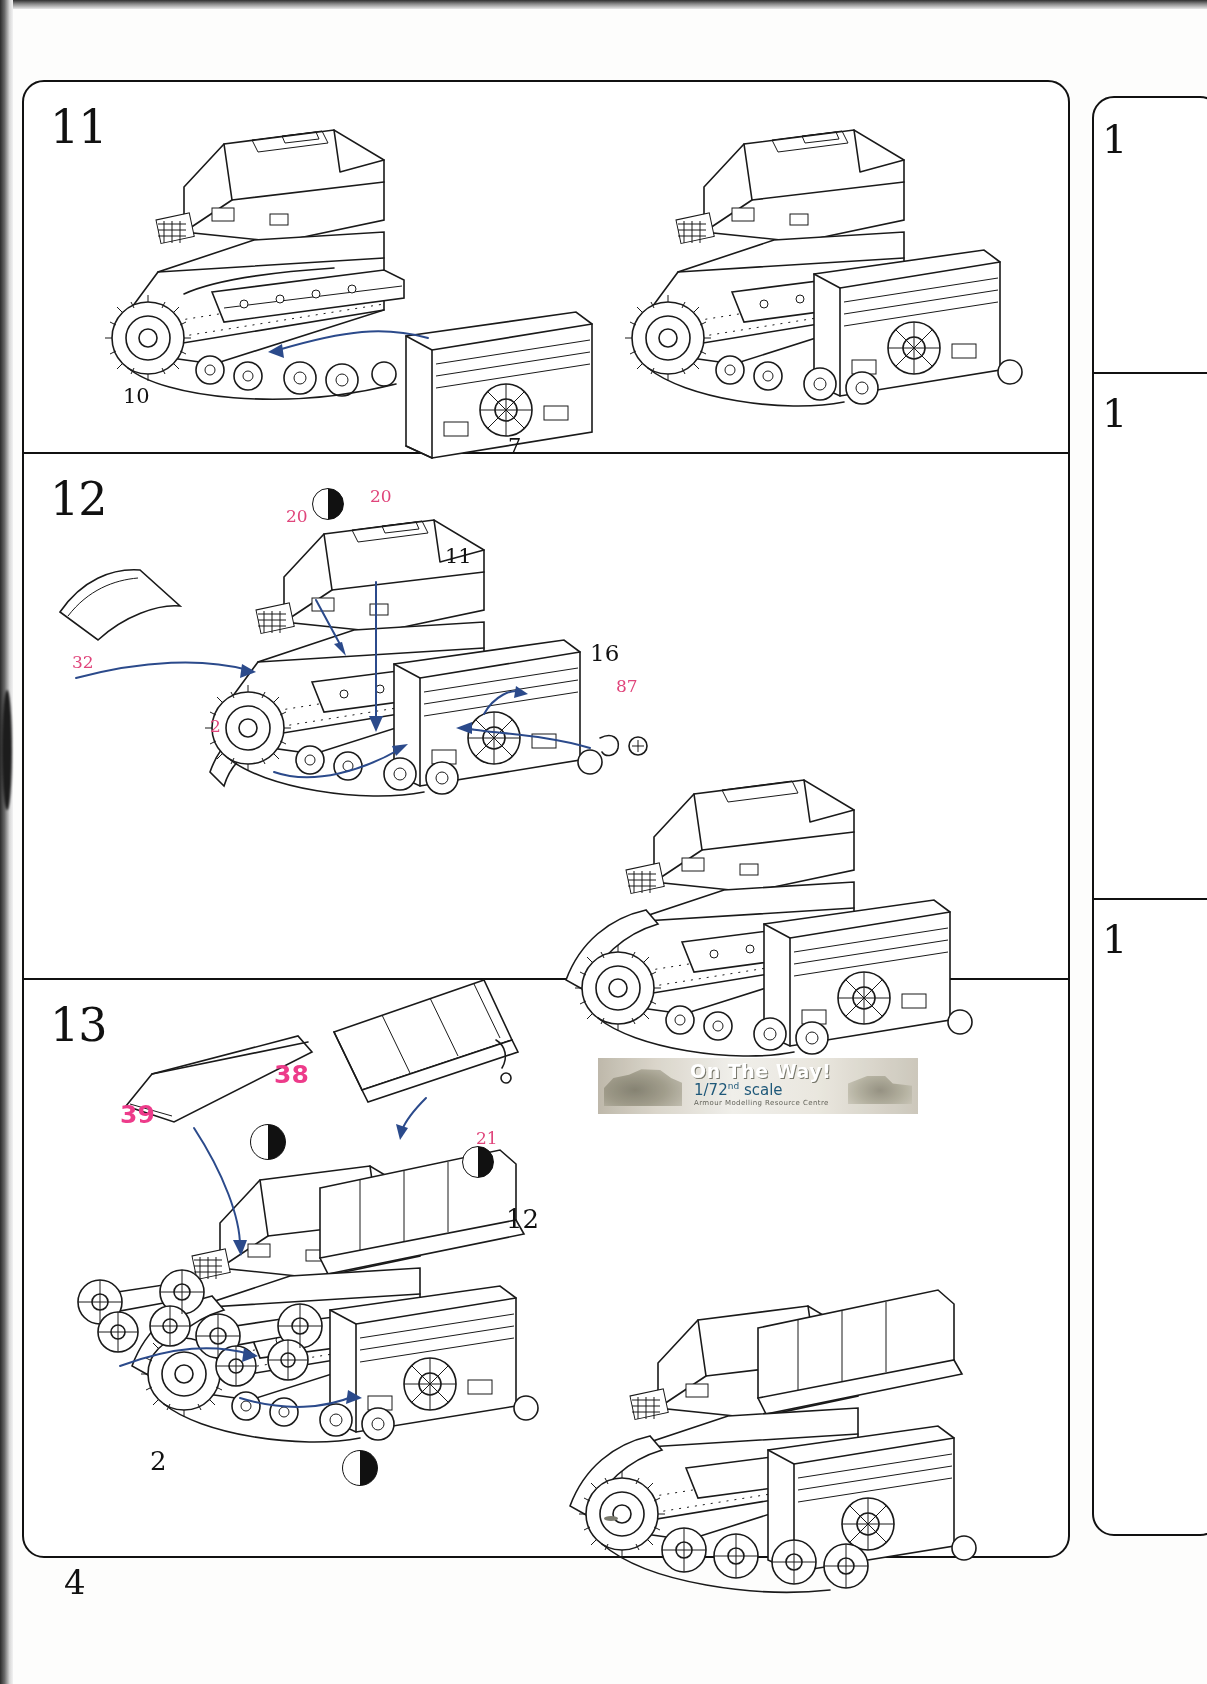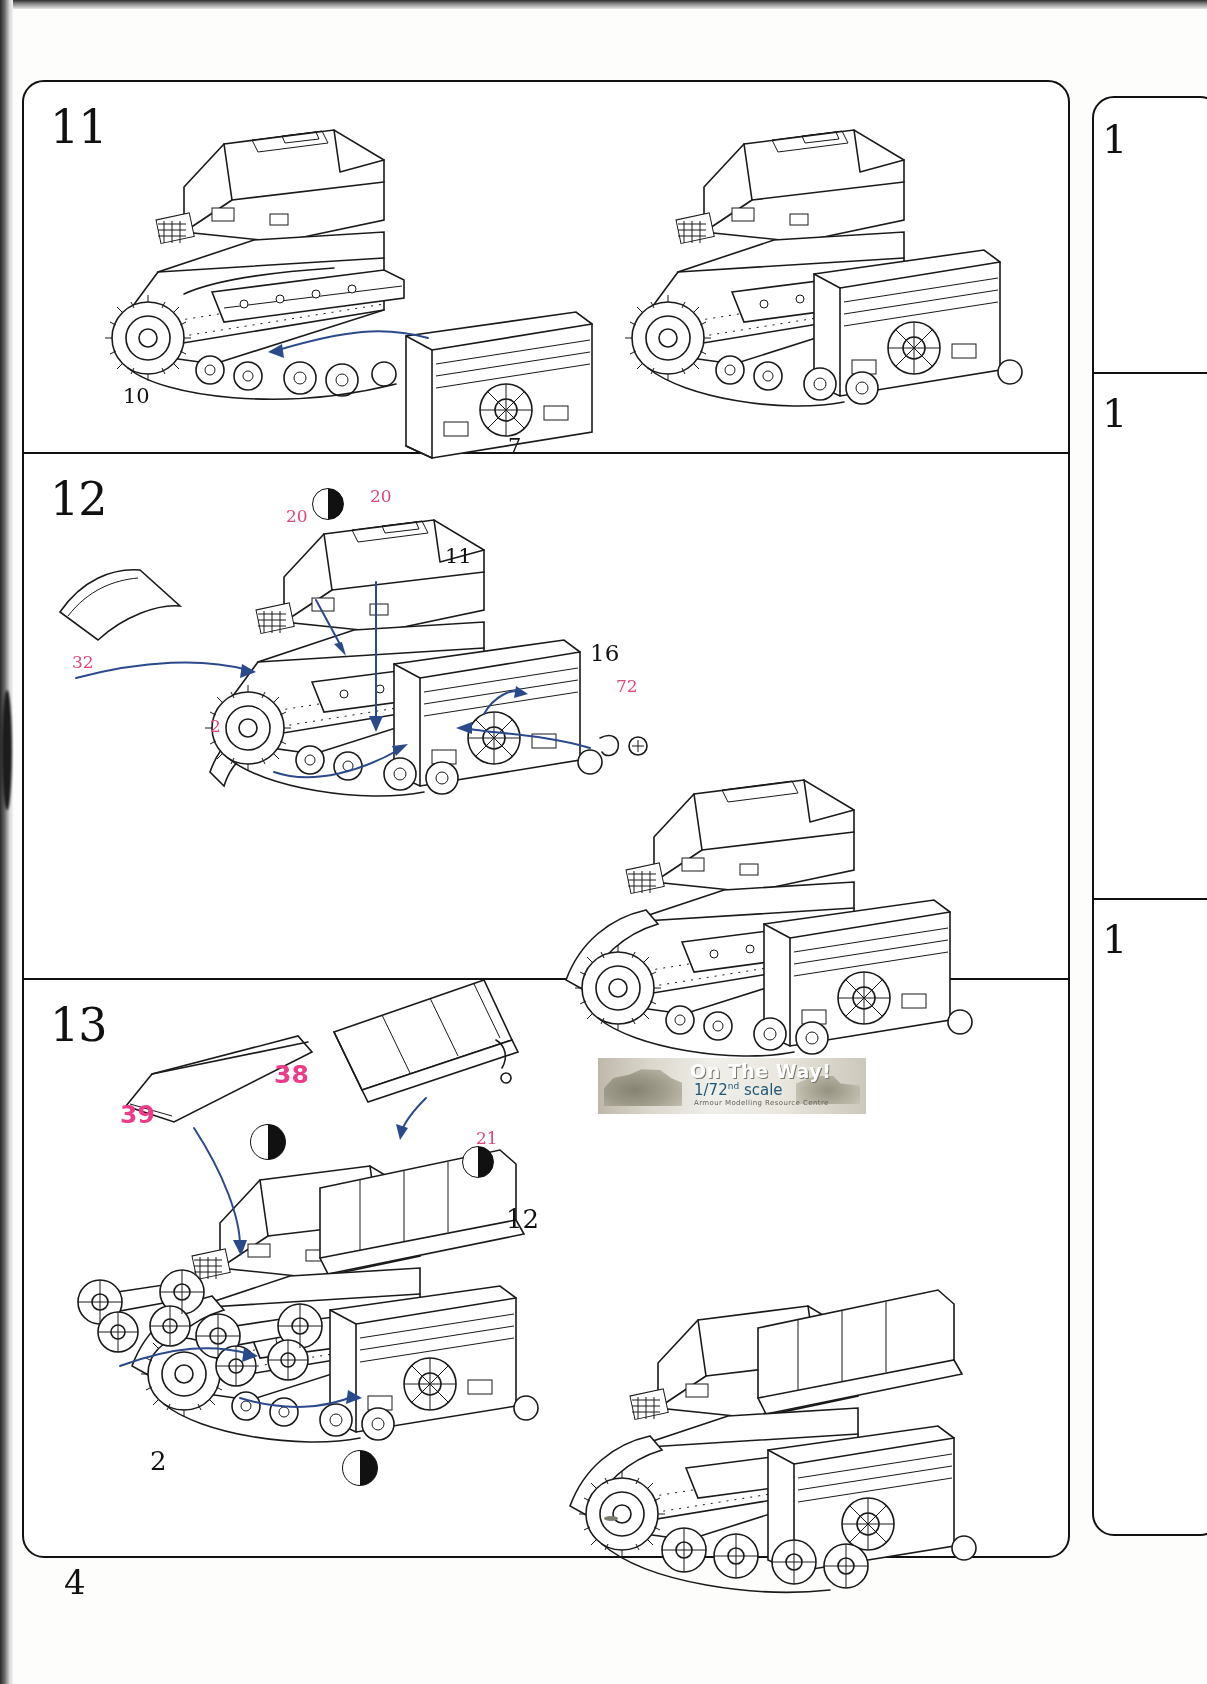--- a/index.html
+++ b/index.html
@@ -141,21 +141,21 @@
     position: absolute;
     border-radius: 50%;
     border: 1.6px solid #111;
     background: linear-gradient(to right, #ffffff 0 50%, #111 50% 100%);
   }
 
   
   .watermark {
     position: absolute;
     left: 598px; top: 1058px;
-    width: 268px; height: 56px;
+    width: 320px; height: 56px;
     opacity: 0.92;
   }
   .wm-bg {
     position: absolute; inset: 0;
     background: linear-gradient(to right, #b9b3a4 0%, #d7d2c6 18%, #efeee9 42%, #e9e6dd 68%, #c8c3b6 100%);
   }
   .wm-title {
     position: absolute; left: 92px; top: 2px;
     font-family: "DejaVu Sans", sans-serif;
     font-weight: bold;
@@ -523,21 +523,21 @@
         <path class="ln" d="M44,246 C80,276 180,292 240,280"></path>
       </g>
     </svg>
 
     <div class="lbl-pink" style="left:262px; top:424px;">20</div>
     <div class="lbl-pink" style="left:346px; top:404px;">20</div>
     <div class="lbl" style="left:421px; top:462px;">11</div>
     <div class="lbl-pink" style="left:48px; top:570px;">32</div>
     <div class="lbl-pink" style="left:186px; top:634px;">2</div>
     <div class="lbl" style="left:566px; top:558px; font-size:23px;">16</div>
-    <div class="lbl-pink" style="left:592px; top:594px;">72</div>
+    <div class="lbl-pink" style="left:592px; top:594px;">87</div>
 
     <div class="halfcircle" style="left:288px; top:406px; width:30px; height:30px;"></div>
 
     <div class="step-num" style="left:26px; top:916px;">13</div>
 
     <svg class="art" width="1044" height="576" viewBox="0 0 1044 576" style="top:896px;">
 
       <g transform="translate(92,52)">
         <path class="fil-w" d="M10,76 L36,44 L182,6 L196,22 L58,92 Z"></path>
         <path class="ln" d="M36,44 L192,12"></path>

